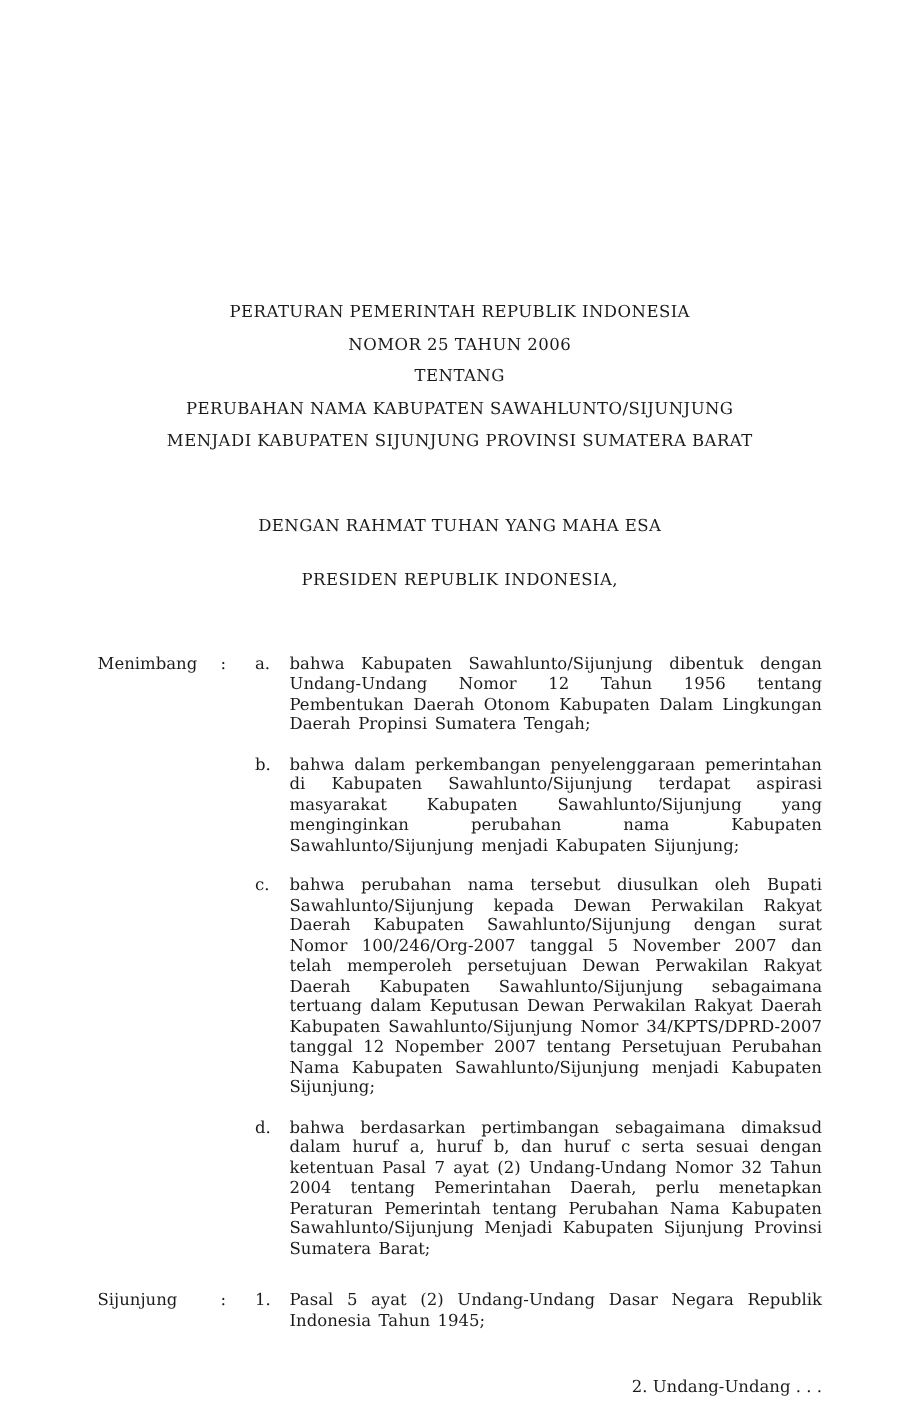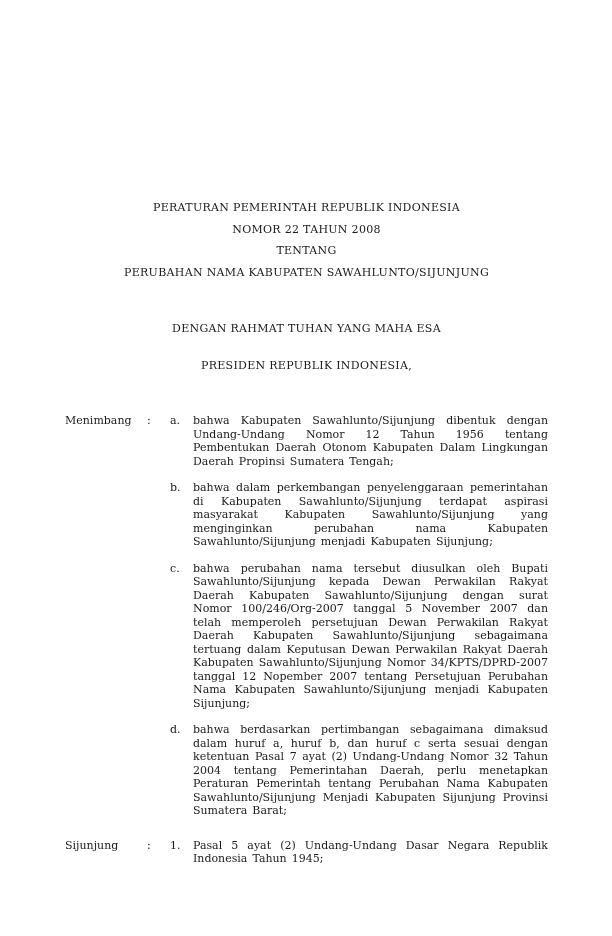--- a/index.html
+++ b/index.html
@@ -82,23 +82,24 @@
     line-height: 13.5px;
   }
 </style>
 </head>
 <body>
 
 <div class="page">
 
   <header class="doc-header">
     <div class="title-line">PERATURAN PEMERINTAH REPUBLIK INDONESIA</div>
-    <div class="title-line">NOMOR 22 TAHUN 2008</div>
+    <div class="title-line">NOMOR 25 TAHUN 2006</div>
     <div class="title-line">TENTANG</div>
     <div class="title-line">PERUBAHAN NAMA KABUPATEN SAWAHLUNTO/SIJUNJUNG</div>
+    <div class="title-line">MENJADI KABUPATEN SIJUNJUNG PROVINSI SUMATERA BARAT</div>
     <div class="invocation">DENGAN RAHMAT TUHAN YANG MAHA ESA</div>
     <div class="authority">PRESIDEN REPUBLIK INDONESIA,</div>
   </header>
 
   <section class="clause clause-menimbang">
     <div class="clause-label">Menimbang</div>
     <div class="clause-colon">:</div>
     <div class="clause-items">
       <div class="item">
         <span class="item-marker">a.</span>
@@ -123,14 +124,15 @@
     <div class="clause-label">Sijunjung</div>
     <div class="clause-colon">:</div>
     <div class="clause-items">
       <div class="item">
         <span class="item-marker">1.</span>
         <p class="item-text">Pasal 5 ayat (2) Undang-Undang Dasar Negara Republik Indonesia Tahun 1945;</p>
       </div>
     </div>
   </section>
 
+  <div class="catchword">2. Undang-Undang . . .</div>
 
 </div>
 
 </body></html>

